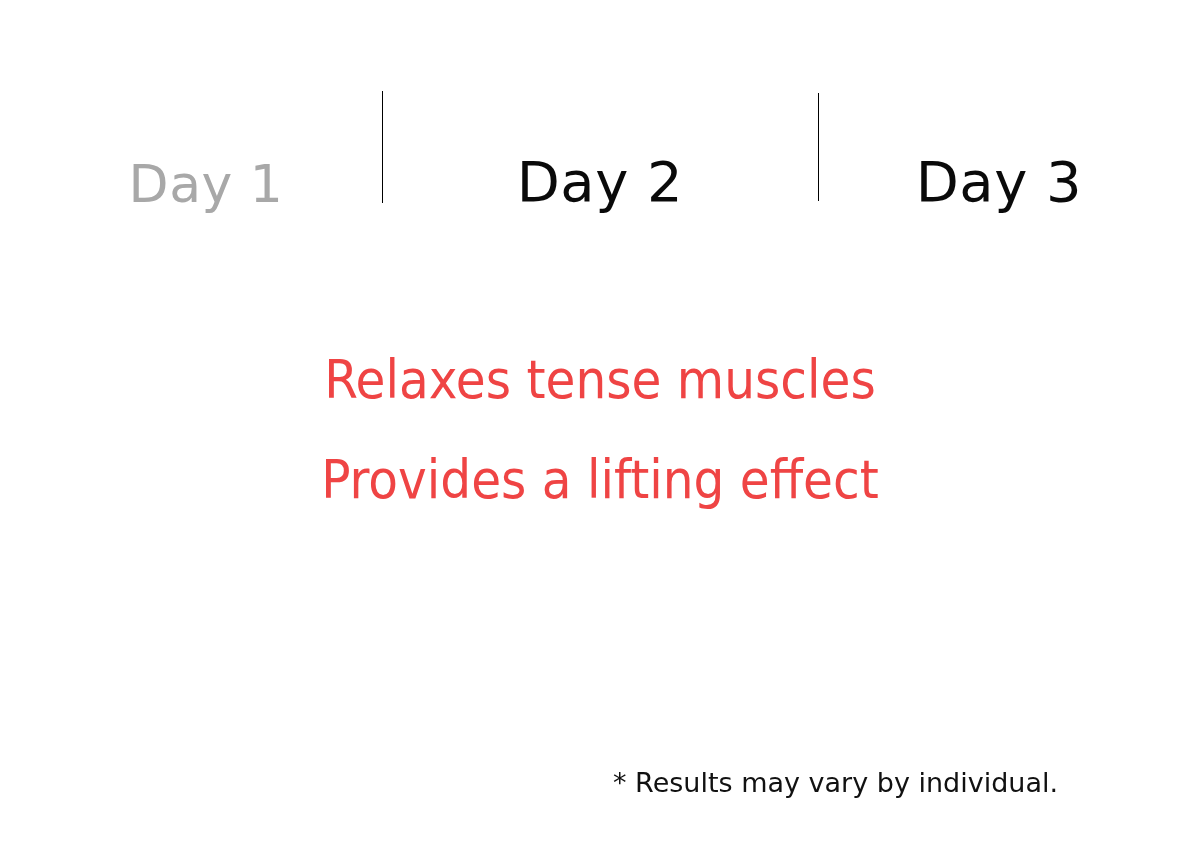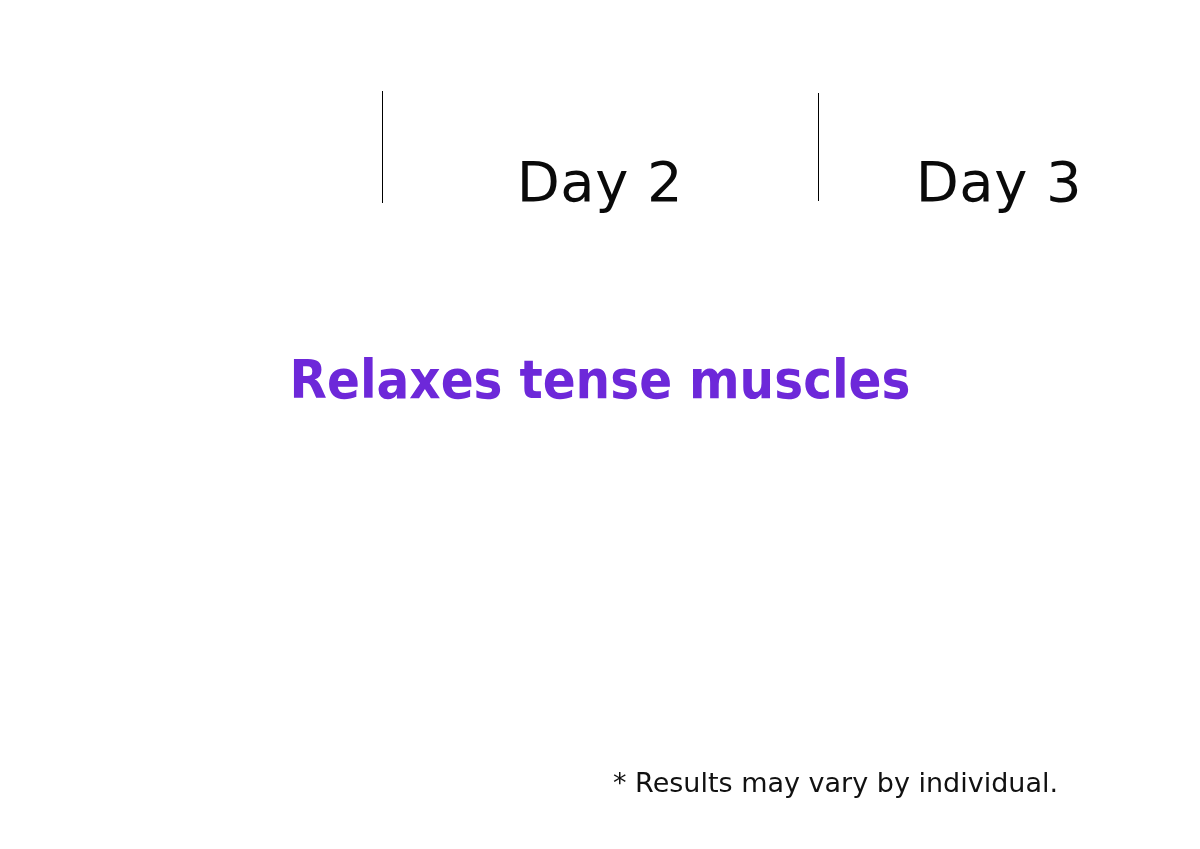--- a/index.html
+++ b/index.html
@@ -89,23 +89,23 @@
     left: 0;
     top: 330px;
     width: 1200px;
     text-align: center;
   }
 
   .benefit-line {
     font-family: "DejaVu Sans Condensed", "DejaVu Sans", sans-serif;
     font-stretch: condensed;
     font-size: 54px;
-    font-weight: 700;
+    font-weight: 400;
     line-height: 100px;
-    color: #6d28d9;
+    color: #ef4444;
     white-space: nowrap;
     letter-spacing: 0px;
   }
 
   
 
   .footnote {
     position: absolute;
     left: 613px;
     top: 769px;
@@ -118,34 +118,38 @@
     letter-spacing: 0px;
   }
 </style>
 </head>
 <body>
 
 <div id="stage">
 
   <div class="day-tabs">
 
+    <div class="day-tab day-tab--inactive">
+      <span>Day 1</span>
+    </div>
 
     <div class="day-divider day-divider--first"></div>
 
     <div class="day-tab day-tab--current">
       <span>Day 2</span>
     </div>
 
     <div class="day-divider day-divider--second"></div>
 
     <div class="day-tab day-tab--future">
       <span>Day 3</span>
     </div>
 
   </div>
 
   <div class="benefits">
     <div class="benefit-line">Relaxes tense muscles</div>
+    <div class="benefit-line">Provides a lifting effect</div>
   </div>
 
   <div class="footnote">* Results may vary by individual.</div>
 
 </div>
 
 </body></html>

